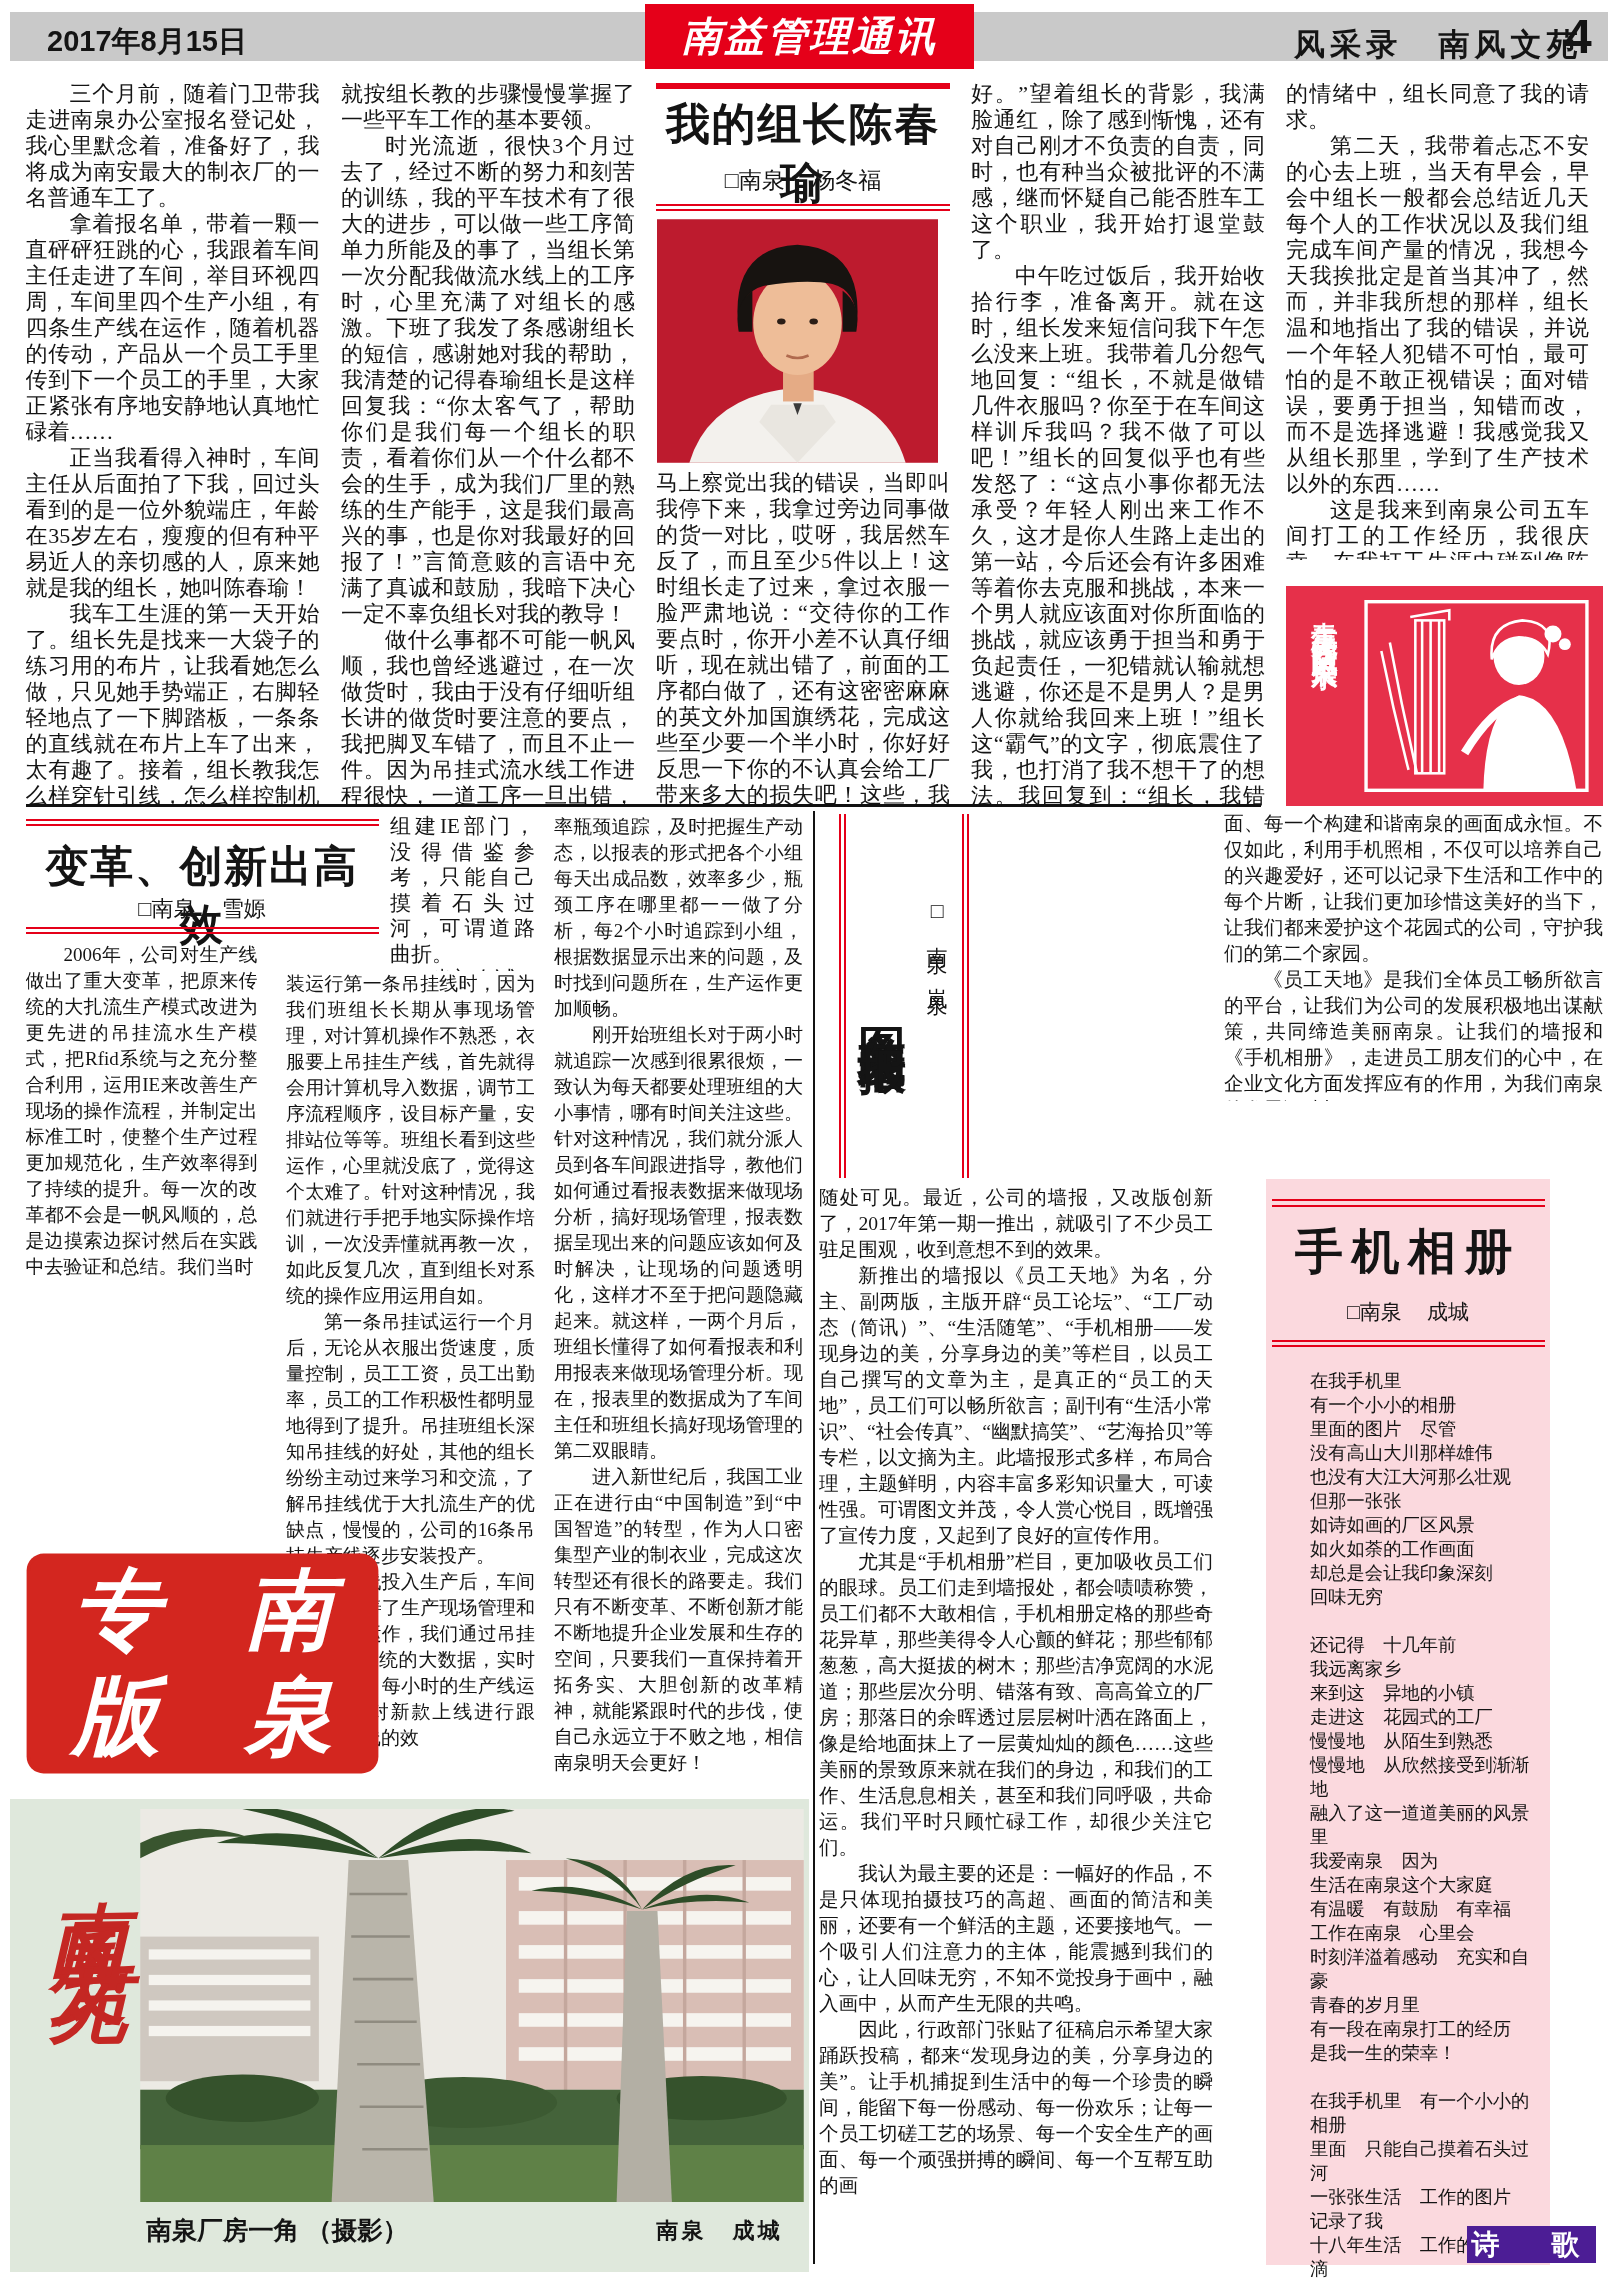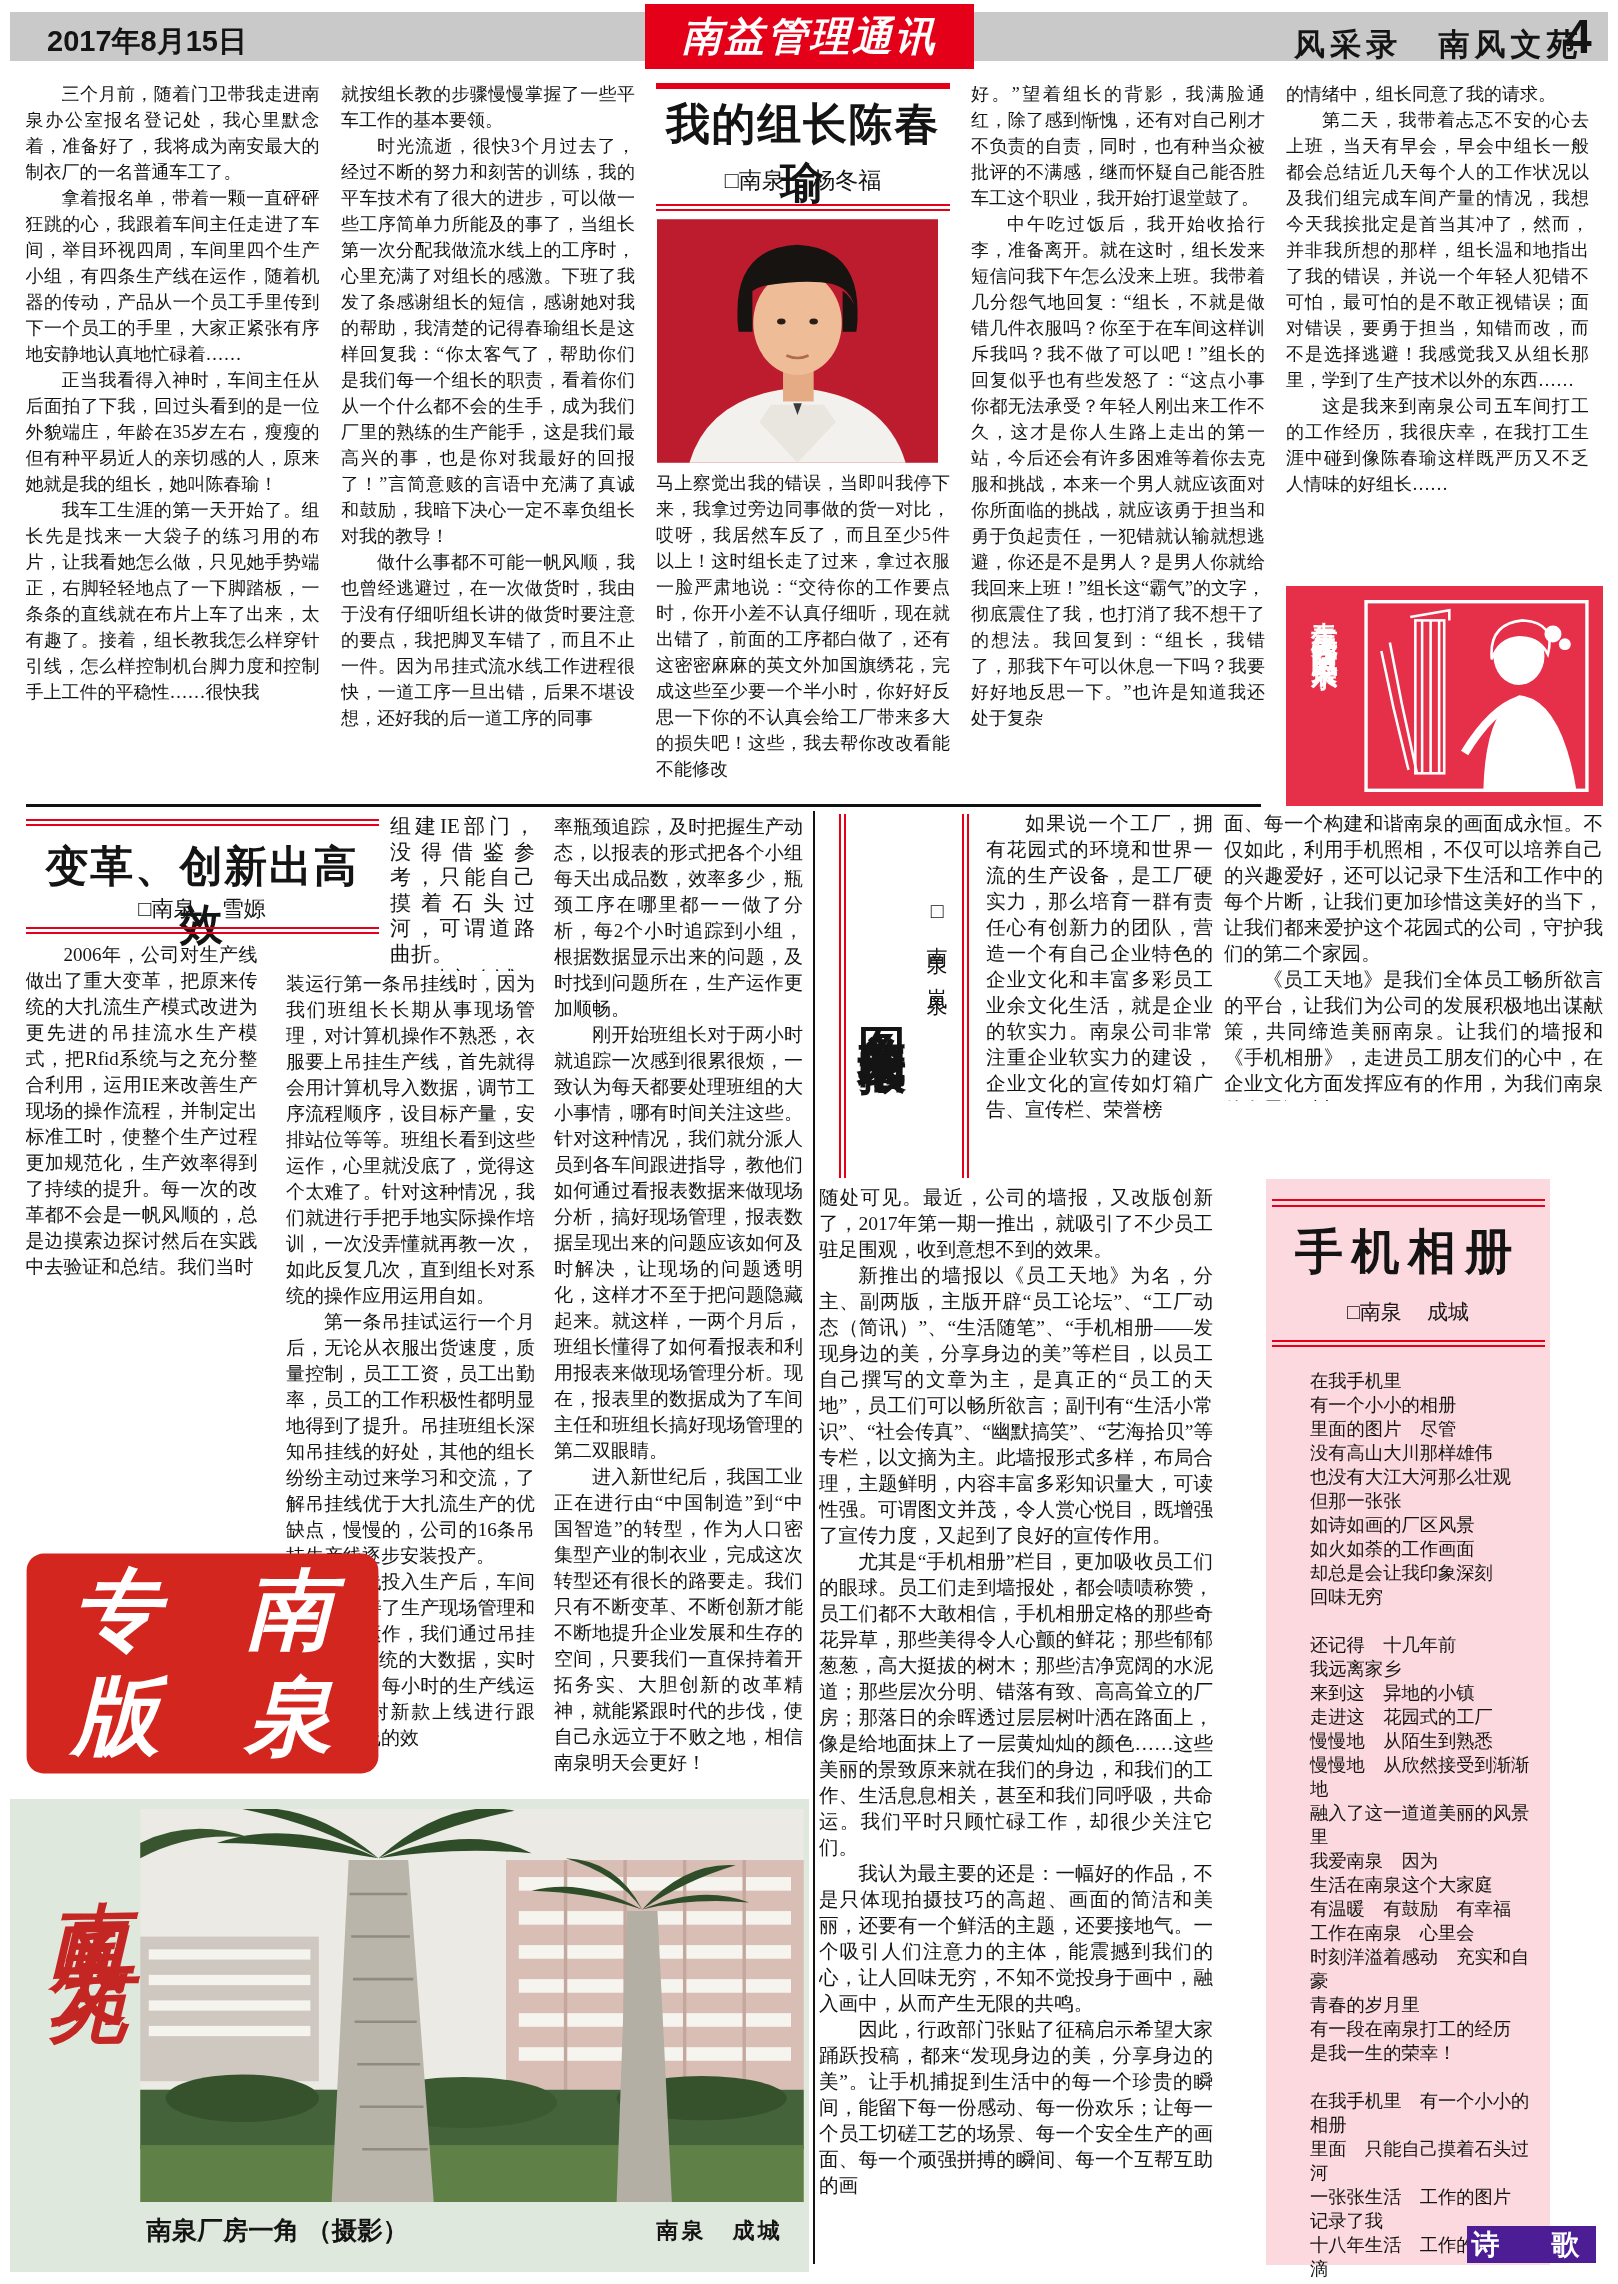--- a/index.html
+++ b/index.html
@@ -10,21 +10,21 @@
   .band{background:#c9c9c9;}
   .date{font-family:"Liberation Sans","DejaVu Sans",sans-serif;font-weight:bold;font-size:29px;}
   .masthead{background:#e50019;color:#fff;display:flex;align-items:center;justify-content:center;
             font-size:40px;font-weight:bold;font-style:italic;letter-spacing:2.6px;}
   .secright{font-size:31px;font-weight:bold;letter-spacing:5.1px;}
   .pagenum{font-size:48px;font-weight:bold;font-family:"Liberation Sans",sans-serif;}
   
   .col{position:absolute;text-align:justify;overflow:hidden;}
   .col p{margin:0;text-indent:2em;}
   .col[data-flush] p:first-child{text-indent:0;}
-  .a1{font-size:18px;line-height:26px;}
+  .a1{font-size:22px;line-height:26px;}
   .a2{font-size:19px;line-height:26px;}
   .a2n{font-size:21px;line-height:25.5px;}
   .a3{font-size:19.6px;line-height:26px;}
   
   .h1{font-weight:bold;text-align:center;letter-spacing:1.7px;}
   .byline{text-align:center;font-size:23px;}
   .byline .sp{display:inline-block;width:1.2em;}
   .dbl{height:3.4px;border-top:2.6px solid #e50019;border-bottom:2.6px solid #e50019;}
   .redbar{background:#e50019;}
   .blackrule{background:#111;}
@@ -172,23 +172,20 @@
 
   <div class="abs blackrule" style="left:813px;top:811px;width:1.7px;height:1453px;"></div>
 
   <div class="abs vdbl" style="left:839px;top:814px;height:364px;"></div>
   <div class="abs vtext h1" style="left:850px;top:823px;height:356px;font-size:48px;letter-spacing:3.4px;">图文并茂的墙报</div>
   <div class="abs vtext" style="left:923px;top:899px;height:255px;font-size:21px;letter-spacing:6.8px;">
     <span>□南泉</span>　<span>岚泉</span>
   </div>
   <div class="abs vdbl" style="left:962px;top:814px;height:364px;"></div>
 
-  <div class="col a3" style="left:986px;top:811px;width:227px;height:373px;">
-      <p>如果说一个工厂，拥有花园式的环境和世界一流的生产设备，是工厂硬实力，那么培育一群有责任心有创新力的团队，营造一个有自己企业特色的企业文化和丰富多彩员工业余文化生活，就是企业的软实力。南泉公司非常注重企业软实力的建设，企业文化的宣传如灯箱广告、宣传栏、荣誉榜</p>
-    </div>
   <div class="col a3" style="left:819px;top:1185px;width:394px;height:1076px;" data-flush="">
       <p>随处可见。最近，公司的墙报，又改版创新了，2017年第一期一推出，就吸引了不少员工驻足围观，收到意想不到的效果。</p>
       <p>新推出的墙报以《员工天地》为名，分主、副两版，主版开辟“员工论坛”、“工厂动态（简讯）”、“生活随笔”、“手机相册——发现身边的美，分享身边的美”等栏目，以员工自己撰写的文章为主，是真正的“员工的天地”，员工们可以畅所欲言；副刊有“生活小常识”、“社会传真”、“幽默搞笑”、“艺海拾贝”等专栏，以文摘为主。此墙报形式多样，布局合理，主题鲜明，内容丰富多彩知识量大，可读性强。可谓图文并茂，令人赏心悦目，既增强了宣传力度，又起到了良好的宣传作用。</p>
       <p>尤其是“手机相册”栏目，更加吸收员工们的眼球。员工们走到墙报处，都会啧啧称赞，员工们都不大敢相信，手机相册定格的那些奇花异草，那些美得令人心颤的鲜花；那些郁郁葱葱，高大挺拔的树木；那些洁净宽阔的水泥道；那些层次分明、错落有致、高高耸立的厂房；那落日的余晖透过层层树叶洒在路面上，像是给地面抹上了一层黄灿灿的颜色……这些美丽的景致原来就在我们的身边，和我们的工作、生活息息相关，甚至和我们同呼吸，共命运。我们平时只顾忙碌工作，却很少关注它们。</p>
       <p>我认为最主要的还是：一幅好的作品，不是只体现拍摄技巧的高超、画面的简洁和美丽，还要有一个鲜活的主题，还要接地气。一个吸引人们注意力的主体，能震撼到我们的心，让人回味无穷，不知不觉投身于画中，融入画中，从而产生无限的共鸣。</p>
       <p>因此，行政部门张贴了征稿启示希望大家踊跃投稿，都来“发现身边的美，分享身边的美”。让手机捕捉到生活中的每一个珍贵的瞬间，能留下每一份感动、每一份欢乐；让每一个员工切磋工艺的场景、每一个安全生产的画面、每一个顽强拼搏的瞬间、每一个互帮互助的画</p>
     </div>
   <div class="col a3" style="left:1224px;top:811px;width:379px;height:290px;" data-flush="">
       <p>面、每一个构建和谐南泉的画面成永恒。不仅如此，利用手机照相，不仅可以培养自己的兴趣爱好，还可以记录下生活和工作中的每个片断，让我们更加珍惜这美好的当下，让我们都来爱护这个花园式的公司，守护我们的第二个家园。</p>
       <p>《员工天地》是我们全体员工畅所欲言的平台，让我们为公司的发展积极地出谋献策，共同缔造美丽南泉。让我们的墙报和《手机相册》，走进员工朋友们的心中，在企业文化方面发挥应有的作用，为我们南泉的发展添砖加瓦。</p>

